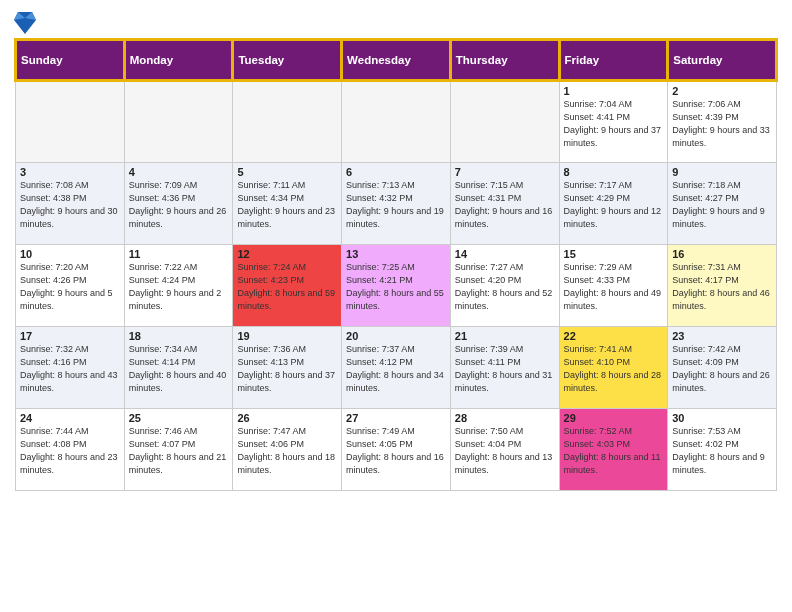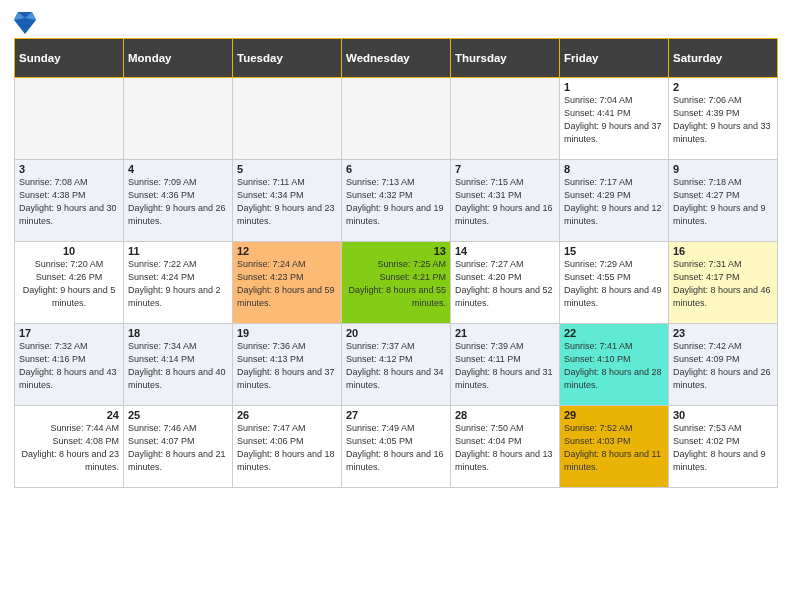--- a/index.html
+++ b/index.html
@@ -52,27 +52,27 @@
     .location {
       font-size: 13px;
       color: #444;
     }
     .calendar {
       width: 100%;
       border-collapse: collapse;
       table-layout: fixed;
     }
     .calendar th {
-      background: #404040;
+      background: #701a75;
       color: #fff;
       font-size: 11.5px;
       font-weight: bold;
       padding: 13px 4px;
       text-align: left;
-      border: 1px solid #eab308;
+      border: 3px solid #eab308;
     }
     .calendar td {
       vertical-align: top;
       border: 1px solid #ccc;
       padding: 3px 4px;
       font-size: 9.5px;
       color: #333;
       height: 82px;
       width: 113px;
     }
@@ -201,59 +201,59 @@
           </td>
           <td style="background: rgb(238, 242, 248);">
             <span class="day-num">9</span>
             <div class="day-info">Sunrise: 7:18 AM
 Sunset: 4:27 PM
 Daylight: 9 hours
 and 9 minutes.</div>
           </td>
         </tr>
         <tr>
-          <td style="background: rgb(255, 255, 255); text-align: center;">
+          <td style="background: rgb(255, 255, 255);">
             <span class="day-num">10</span>
             <div class="day-info">Sunrise: 7:20 AM
 Sunset: 4:26 PM
 Daylight: 9 hours
 and 5 minutes.</div>
           </td>
           <td style="background: rgb(255, 255, 255);">
             <span class="day-num">11</span>
             <div class="day-info">Sunrise: 7:22 AM
 Sunset: 4:24 PM
 Daylight: 9 hours
 and 2 minutes.</div>
           </td>
-          <td style="background: #fdba74;">
+          <td style="background: #ef4444;">
             <span class="day-num">12</span>
             <div class="day-info">Sunrise: 7:24 AM
 Sunset: 4:23 PM
 Daylight: 8 hours
 and 59 minutes.</div>
           </td>
-          <td style="background: #84cc16; text-align: right;">
+          <td style="background: #f0abfc;">
             <span class="day-num">13</span>
             <div class="day-info">Sunrise: 7:25 AM
 Sunset: 4:21 PM
 Daylight: 8 hours
 and 55 minutes.</div>
           </td>
           <td style="background: rgb(255, 255, 255); border-radius: 32px;">
             <span class="day-num">14</span>
             <div class="day-info">Sunrise: 7:27 AM
 Sunset: 4:20 PM
 Daylight: 8 hours
 and 52 minutes.</div>
           </td>
           <td style="background: rgb(255, 255, 255);">
             <span class="day-num">15</span>
             <div class="day-info">Sunrise: 7:29 AM
-Sunset: 4:55 PM
+Sunset: 4:33 PM
 Daylight: 8 hours
 and 49 minutes.</div>
           </td>
           <td style="background: #fef9c3;">
             <span class="day-num">16</span>
             <div class="day-info">Sunrise: 7:31 AM
 Sunset: 4:17 PM
 Daylight: 8 hours
 and 46 minutes.</div>
           </td>
@@ -287,37 +287,37 @@
 Daylight: 8 hours
 and 34 minutes.</div>
           </td>
           <td style="background: rgb(238, 242, 248); margin-top: 28px;">
             <span class="day-num">21</span>
             <div class="day-info">Sunrise: 7:39 AM
 Sunset: 4:11 PM
 Daylight: 8 hours
 and 31 minutes.</div>
           </td>
-          <td style="background: #5eead4;">
+          <td style="background: #fde047;">
             <span class="day-num">22</span>
             <div class="day-info">Sunrise: 7:41 AM
 Sunset: 4:10 PM
 Daylight: 8 hours
 and 28 minutes.</div>
           </td>
           <td style="background: rgb(238, 242, 248);">
             <span class="day-num">23</span>
             <div class="day-info">Sunrise: 7:42 AM
 Sunset: 4:09 PM
 Daylight: 8 hours
 and 26 minutes.</div>
           </td>
         </tr>
         <tr>
-          <td style="background: rgb(255, 255, 255); text-align: right;">
+          <td style="background: rgb(255, 255, 255);">
             <span class="day-num">24</span>
             <div class="day-info">Sunrise: 7:44 AM
 Sunset: 4:08 PM
 Daylight: 8 hours
 and 23 minutes.</div>
           </td>
           <td style="background: rgb(255, 255, 255);">
             <span class="day-num">25</span>
             <div class="day-info">Sunrise: 7:46 AM
 Sunset: 4:07 PM
@@ -338,21 +338,21 @@
 Daylight: 8 hours
 and 16 minutes.</div>
           </td>
           <td style="background: rgb(255, 255, 255);">
             <span class="day-num">28</span>
             <div class="day-info">Sunrise: 7:50 AM
 Sunset: 4:04 PM
 Daylight: 8 hours
 and 13 minutes.</div>
           </td>
-          <td style="background: #eab308; margin-top: 8px;">
+          <td style="background: #ec4899; margin-top: 8px;">
             <span class="day-num">29</span>
             <div class="day-info">Sunrise: 7:52 AM
 Sunset: 4:03 PM
 Daylight: 8 hours
 and 11 minutes.</div>
           </td>
           <td style="background: rgb(255, 255, 255);">
             <span class="day-num">30</span>
             <div class="day-info">Sunrise: 7:53 AM
 Sunset: 4:02 PM

